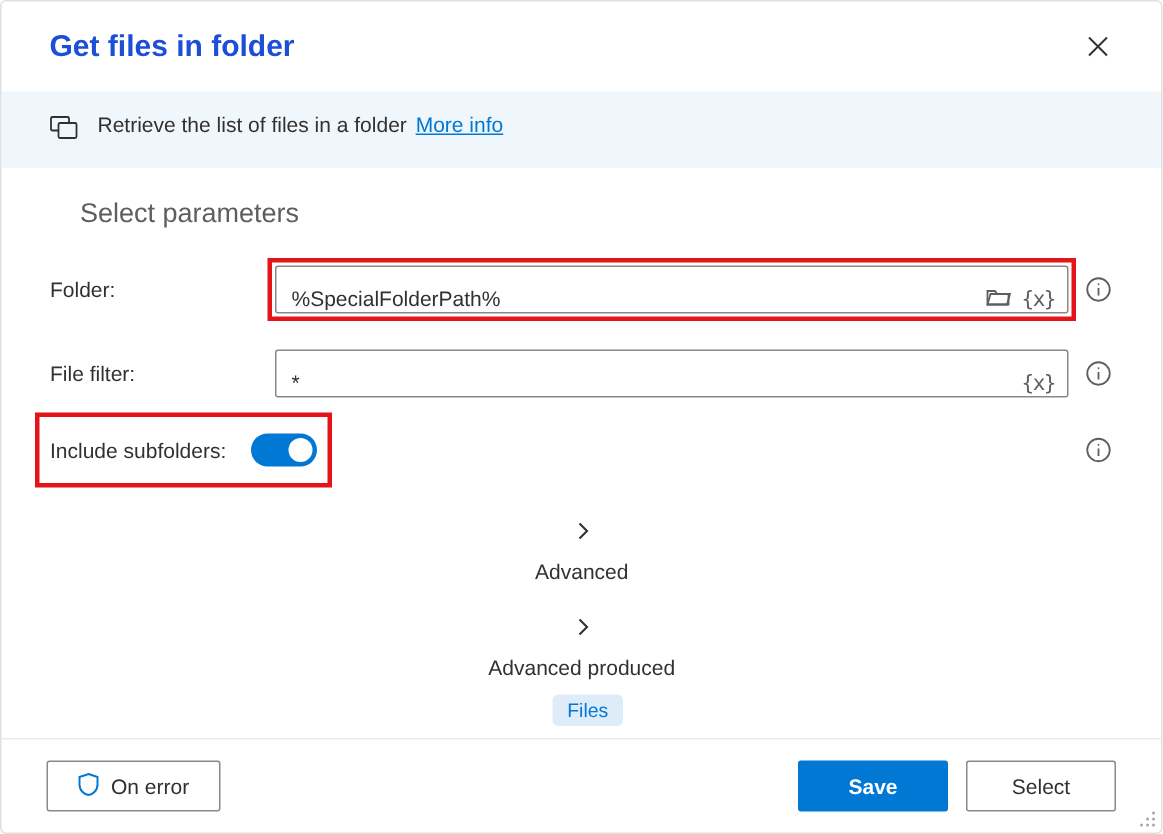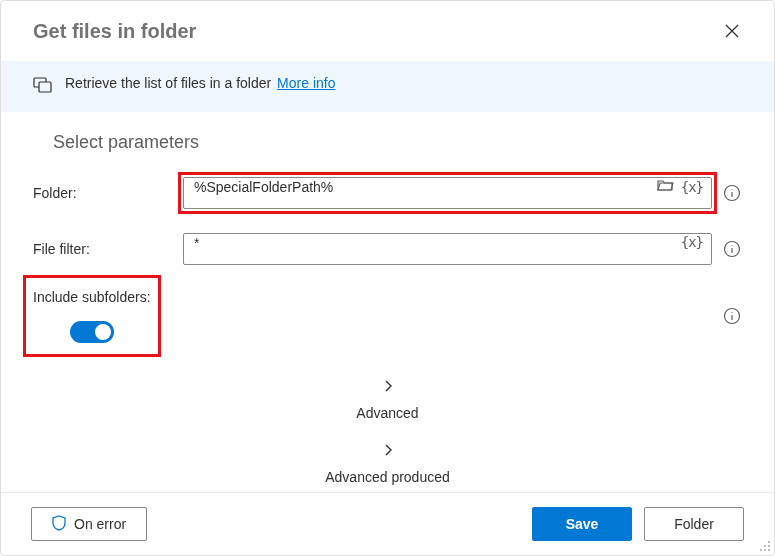--- a/index.html
+++ b/index.html
@@ -21,21 +21,21 @@
   }
   .titlebar {
     display: flex;
     align-items: center;
     justify-content: space-between;
     padding: 14px 26px 14px 32px;
   }
   .title {
     font-size: 20px;
     font-weight: 600;
-    color: #737373;
+    color: #1d4ed8;
   }
   .close-btn {
     width: 32px;
     height: 32px;
     display: flex;
     align-items: center;
     justify-content: center;
     cursor: pointer;
     color: #323130;
   }
@@ -81,21 +81,21 @@
     align-items: center;
     gap: 10px;
   }
   .text-input {
     flex: 1;
     height: 32px;
     border: 1px solid #8a8886;
     border-radius: 2px;
     padding: 0 8px;
     display: flex;
-    align-items: flex-start;
+    align-items: flex-end;
     background: #fff;
     position: relative;
   }
   .text-input input {
     border: none;
     outline: none;
     flex: 1;
     font-size: 14px;
     font-family: inherit;
     color: #323130;
@@ -153,21 +153,20 @@
     left:-10px;
     right:-10px;
     bottom:-14px;
     border:3px solid #e3141a;
     pointer-events:none;
   }
   .subfolder-group {
     display:inline-flex;
     align-items:center;
     gap:16px;
-    flex-direction:column;
   }
   .expander {
     display: flex;
     align-items: center;
     gap: 10px;
     cursor: pointer;
     margin-bottom: 22px;
     color: #323130;
     flex-direction: column;
   }
@@ -339,21 +338,21 @@
             <path d="M7 1 L13 3 V8 C13 12 10 14.5 7 15 C4 14.5 1 12 1 8 V3 Z"></path>
           </svg>
       </span>
       <span>On error</span>
     </button>
     <div class="btn-group">
       <button class="btn btn-primary">
         <span>Save</span>
       </button>
       <button class="btn">
-        <span>Folder</span>
+        <span>Select</span>
       </button>
     </div>
   </div>
 
   <div class="resize-handle">
     <svg width="14" height="14" viewBox="0 0 14 14">
         <g fill="currentColor">
           <circle cx="11" cy="3" r="1"></circle>
           <circle cx="7" cy="7" r="1"></circle>
           <circle cx="11" cy="7" r="1"></circle>

